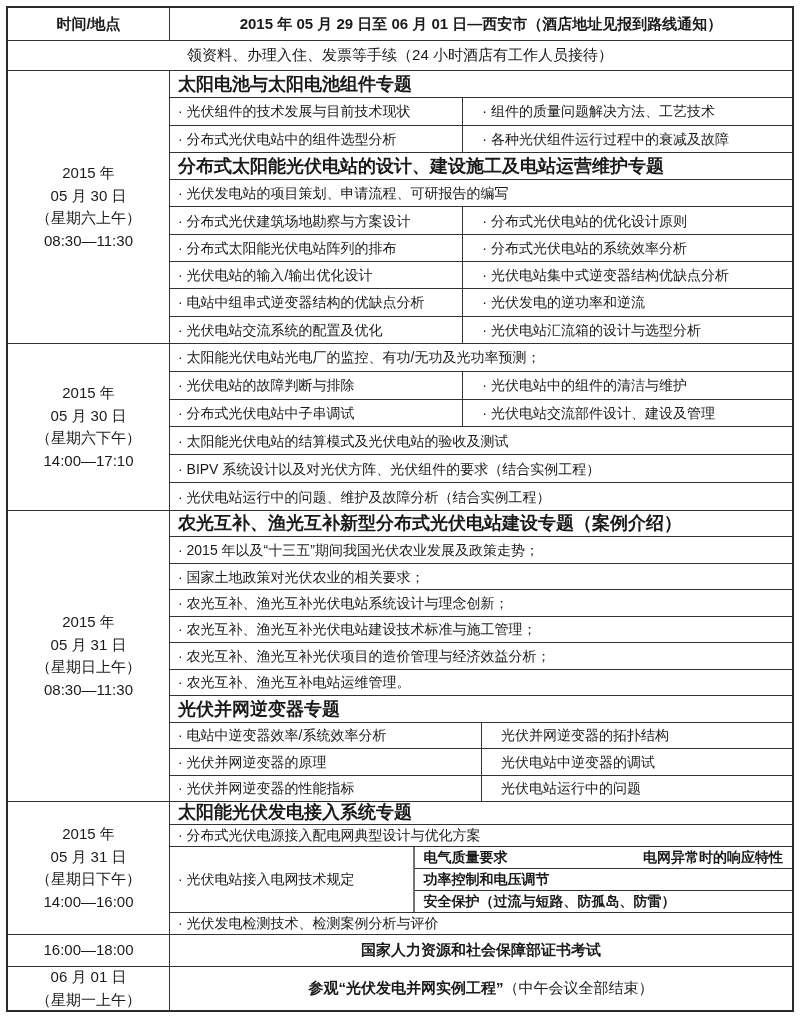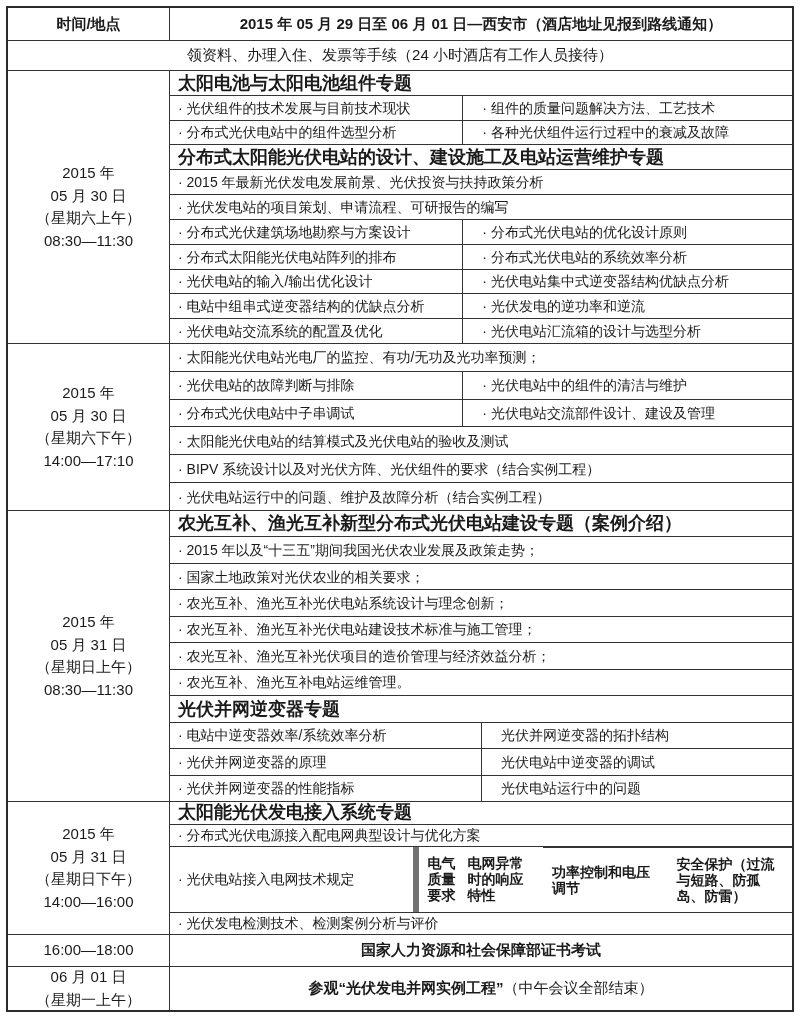--- a/index.html
+++ b/index.html
@@ -40,21 +40,21 @@
     flex: 1 1 0; display: flex; align-items: center;
     padding: 0 8px; font-size: 14px; min-height: 0; line-height: 1.15;
   }
   .content > .row:not(:first-child) { border-top: 1px solid #333; }
   .row.section { font-weight: bold; font-size: 18px; text-align: right; }
   .row.pair { padding: 0; align-items: stretch; }
   .pl { display: flex; align-items: center; padding: 0 8px; }
   .pr { flex: 1; display: flex; align-items: center; padding: 0 19px; border-left: 1px solid #333; min-width: 0; }
   .row.gridrow { flex: 3 1 0; padding: 0; align-items: stretch; }
   .gl { display: flex; align-items: center; padding: 0 8px; }
-  .gr { flex: 1; border-left: 6px solid #737373; display: flex; flex-direction: row; min-width: 0; }
+  .gr { flex: 1; border-left: 2px solid #737373; display: flex; flex-direction: column; min-width: 0; }
   .sub {
     flex: 1; display: flex; align-items: center; justify-content: space-between;
     padding: 0 9px; font-weight: bold; min-height: 0;
   }
   .sub:not(:first-child) { border-top: 1px solid #333; }
 </style>
 </head>
 <body>
 
 <div class="page">
@@ -80,21 +80,20 @@
           <div class="row section">太阳电池与太阳电池组件专题</div>
           <div class="row pair">
             <div class="pl" style="width: 47%;">· 光伏组件的技术发展与目前技术现状</div>
             <div class="pr">· 组件的质量问题解决方法、工艺技术</div>
           </div>
           <div class="row pair">
             <div class="pl" style="width: 47%;">· 分布式光伏电站中的组件选型分析</div>
             <div class="pr">· 各种光伏组件运行过程中的衰减及故障</div>
           </div>
           <div class="row section">分布式太阳能光伏电站的设计、建设施工及电站运营维护专题</div>
-          <div class="row full">· 2015 年最新光伏发电发展前景、光伏投资与扶持政策分析</div>
           <div class="row full">· 光伏发电站的项目策划、申请流程、可研报告的编写</div>
           <div class="row pair">
             <div class="pl" style="width: 47%;">· 分布式光伏建筑场地勘察与方案设计</div>
             <div class="pr">· 分布式光伏电站的优化设计原则</div>
           </div>
           <div class="row pair">
             <div class="pl" style="width: 47%;">· 分布式太阳能光伏电站阵列的排布</div>
             <div class="pr">· 分布式光伏电站的系统效率分析</div>
           </div>
           <div class="row pair">

